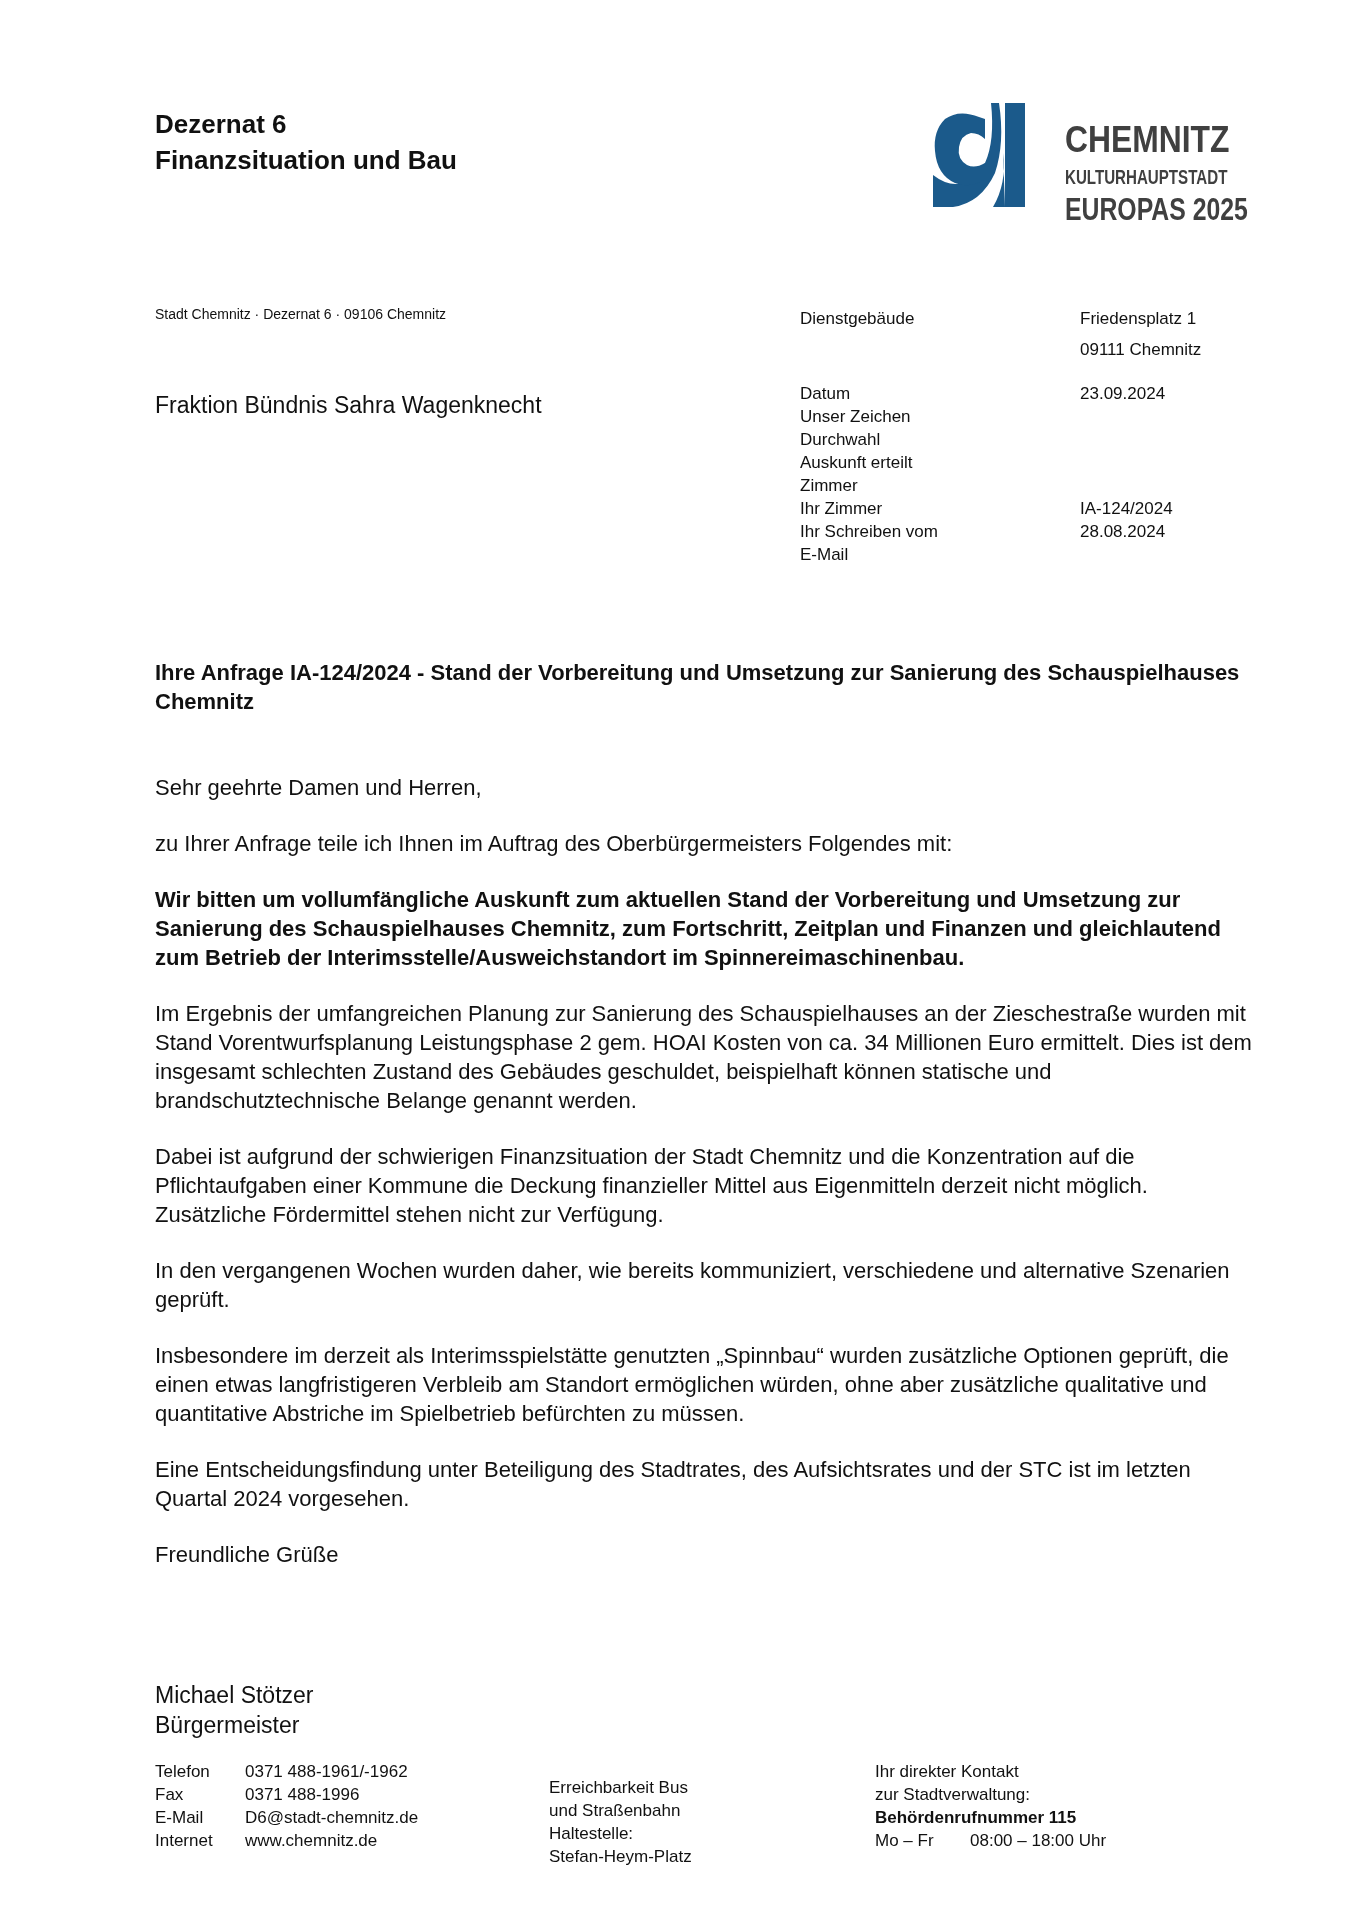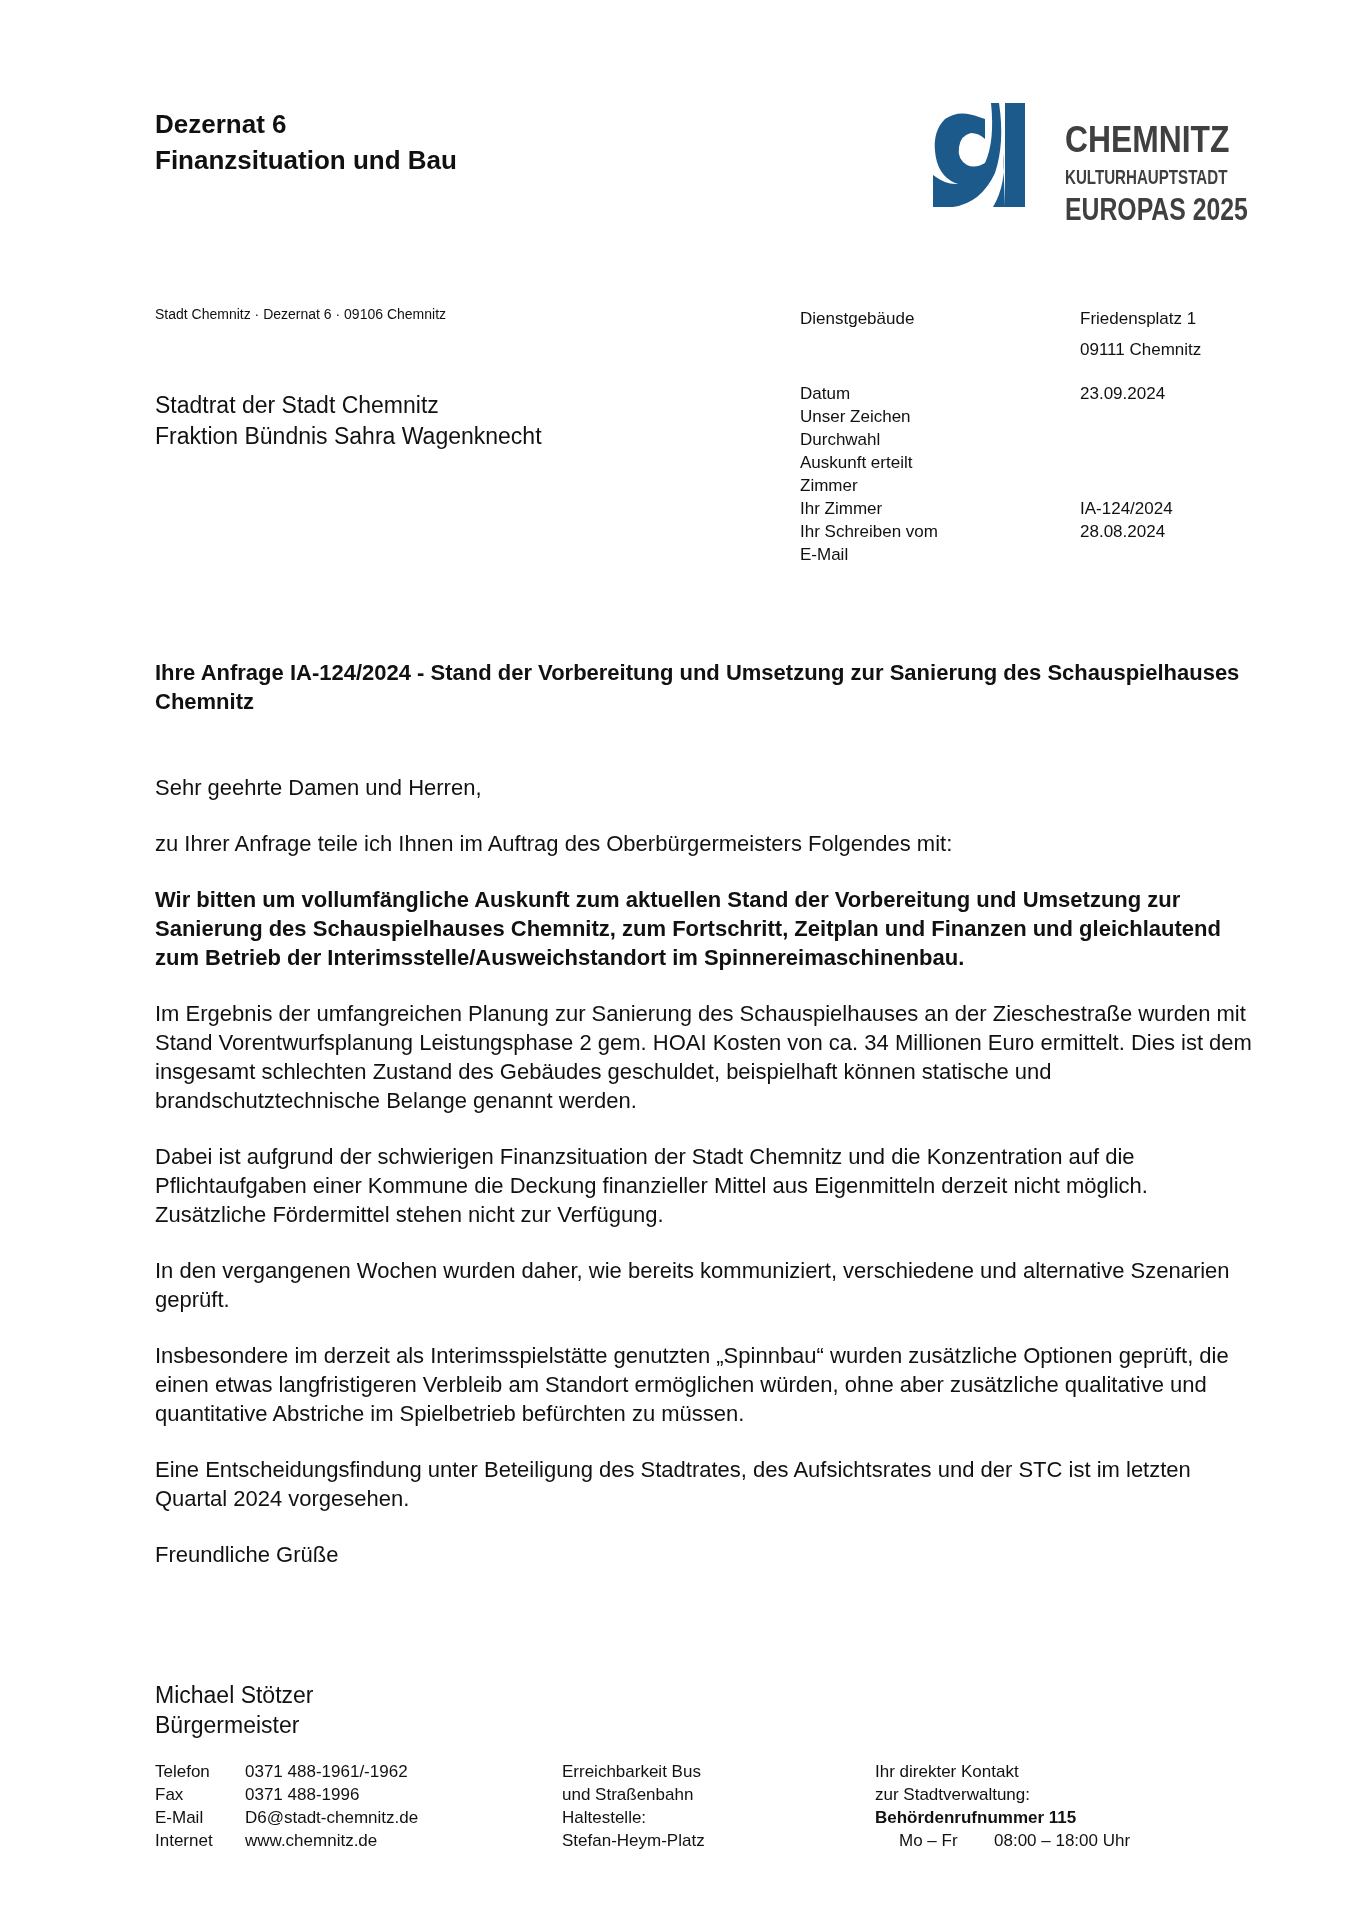--- a/index.html
+++ b/index.html
@@ -20,26 +20,26 @@
   .info-value { margin-left: 37px; }
   .recipient { left: 155px; top: 390px; font-size: 23px; line-height: 31px; }
   .content { left: 155px; top: 658px; width: 1110px; font-size: 22px; line-height: 29px; white-space: normal; }
   .subject { font-weight: bold; margin: 0 0 57px 0; }
   .content p { margin: 0 0 27px 0; }
   .bold { font-weight: bold; }
   .sig { left: 155px; top: 1680px; font-size: 23px; line-height: 30px; }
   .sig-name { }
   .footer { top: 1760px; font-size: 17px; line-height: 23px; }
   .fcol1 { left: 155px; }
-  .fcol2 { left: 562px; }
+  .fcol2 { left: 549px; margin-top: 16px; }
   .fcol3 { left: 875px; }
   .frow { display: flex; }
   .flabel { width: 90px; }
   .fbold { font-weight: bold; }
-  .fhours-label { width: 95px; display: inline-block; margin-left: 24px; }
+  .fhours-label { width: 95px; display: inline-block; }
 </style>
 </head>
 <body>
 
 <div class="abs dept">
   <div>Dezernat 6</div>
   <div>Finanzsituation und Bau</div>
 </div>
 
 <div class="abs logo">
@@ -99,21 +99,20 @@
     <span class="info-label">Ihr Schreiben vom</span>
     <span class="info-value">28.08.2024</span>
   </div>
   <div class="info-row" style="height:23px;line-height:23px;">
     <span class="info-label">E-Mail</span>
     <span class="info-value"></span>
   </div>
 </div>
 
 <div class="abs recipient">
-  <div>Stadtrat der Stadt Chemnitz</div>
   <div>Fraktion Bündnis Sahra Wagenknecht</div>
 </div>
 
 <div class="abs content">
   <div class="subject">Ihre Anfrage IA-124/2024 - Stand der Vorbereitung und Umsetzung zur Sanierung des Schauspielhauses Chemnitz</div>
   <p>Sehr geehrte Damen und Herren,</p>
   <p>zu Ihrer Anfrage teile ich Ihnen im Auftrag des Oberbürgermeisters Folgendes mit:</p>
   <p class="bold">Wir bitten um vollumfängliche Auskunft zum aktuellen Stand der Vorbereitung und Umsetzung zur Sanierung des Schauspielhauses Chemnitz, zum Fortschritt, Zeitplan und Finanzen und gleichlautend zum Betrieb der Interimsstelle/Ausweichstandort im Spinnereimaschinenbau.</p>
   <p>Im Ergebnis der umfangreichen Planung zur Sanierung des Schauspielhauses an der Zieschestraße wurden mit Stand Vorentwurfsplanung Leistungsphase 2 gem. HOAI Kosten von ca. 34 Millionen Euro ermittelt. Dies ist dem insgesamt schlechten Zustand des Gebäudes geschuldet, beispielhaft können statische und brandschutztechnische Belange genannt werden.</p>
   <p>Dabei ist aufgrund der schwierigen Finanzsituation der Stadt Chemnitz und die Konzentration auf die Pflichtaufgaben einer Kommune die Deckung finanzieller Mittel aus Eigenmitteln derzeit nicht möglich. Zusätzliche Fördermittel stehen nicht zur Verfügung.</p>

